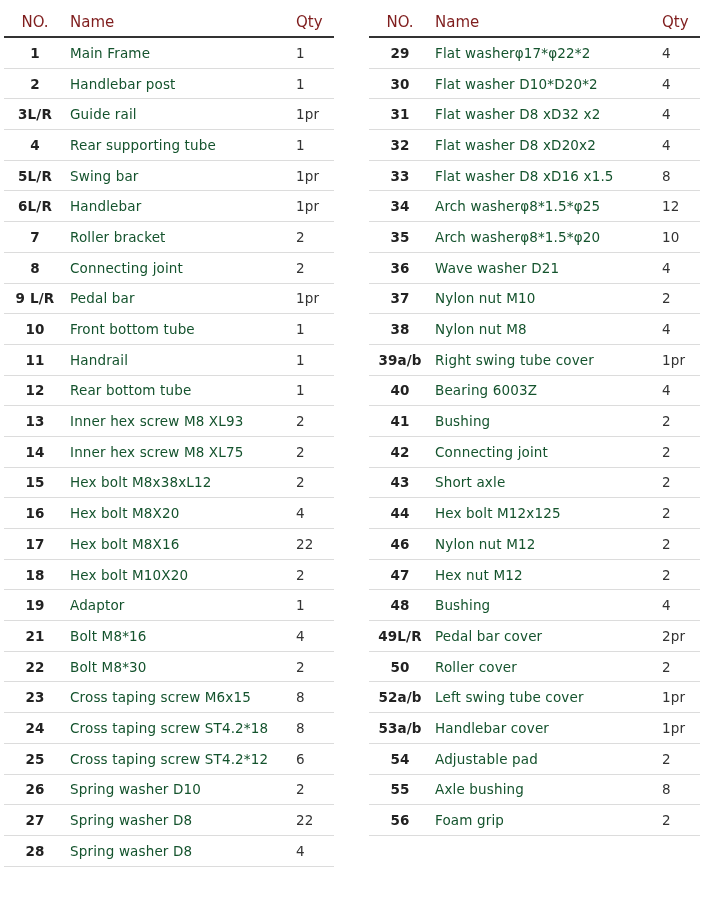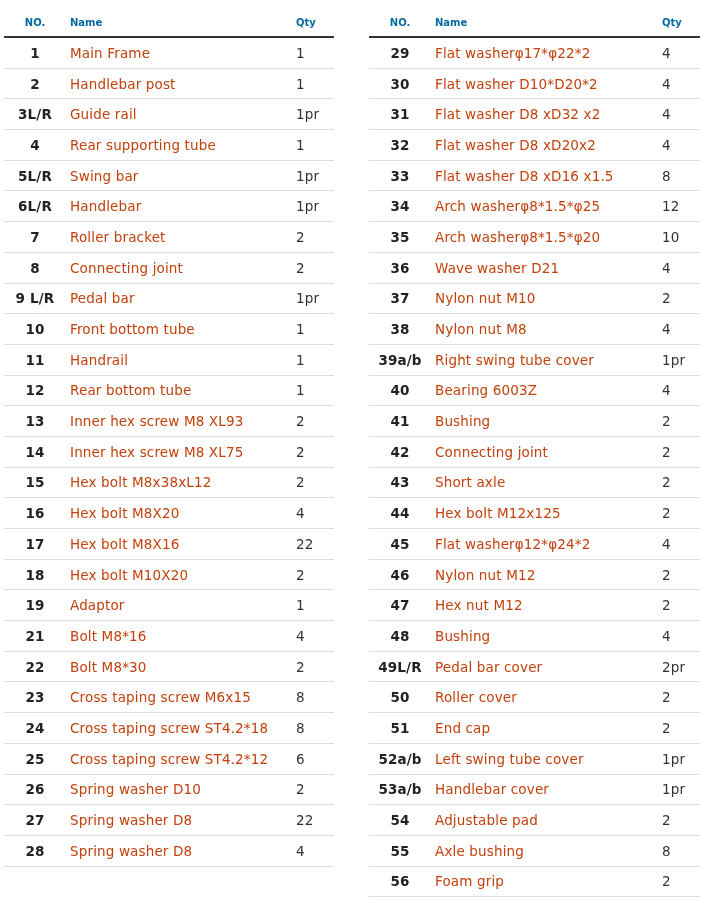--- a/index.html
+++ b/index.html
@@ -18,42 +18,42 @@
     .parts-table {
       position: absolute;
       top: 8px;
       border-collapse: collapse;
       table-layout: fixed;
     }
     #table-left { left: 4px; width: 330px; }
     #table-right { left: 369px; width: 331px; }
     .parts-table th {
       height: 28px;
-      font-size: 10px;
-      font-weight: bold;
-      color: #0369a1;
+      font-size: 15px;
+      font-weight: normal;
+      color: #7f1d1d;
       text-align: left;
       padding: 0;
       border-bottom: 2px solid #333;
       vertical-align: middle;
     }
     .parts-table td {
       height: 29.7px;
       font-size: 13.5px;
       padding: 0;
       border-bottom: 1px solid #dcdcdc;
       vertical-align: middle;
       white-space: nowrap;
       letter-spacing: 0.15px;
     }
     .col-no { width: 62px; text-align: center !important; }
     .col-name { padding-left: 4px !important; margin-left: 48px; }
     .col-qty { width: 38px; }
     td.col-no { font-weight: bold; color: #222; }
-    td.col-name { color: #c2410c; }
+    td.col-name { color: #14532d; }
     td.col-qty { color: #333; }
   </style>
 </head>
 <body>
 
 <table class="parts-table" id="table-left">
   <thead>
     <tr>
       <th class="col-no">NO.</th>
       <th class="col-name">Name</th>
@@ -282,25 +282,20 @@
         <td class="col-no">43</td>
         <td class="col-name">Short axle</td>
         <td class="col-qty">2</td>
       </tr>
       <tr>
         <td class="col-no">44</td>
         <td class="col-name">Hex bolt M12x125</td>
         <td class="col-qty">2</td>
       </tr>
       <tr>
-        <td class="col-no">45</td>
-        <td class="col-name">Flat washerφ12*φ24*2</td>
-        <td class="col-qty">4</td>
-      </tr>
-      <tr>
         <td class="col-no">46</td>
         <td class="col-name">Nylon nut M12</td>
         <td class="col-qty">2</td>
       </tr>
       <tr>
         <td class="col-no">47</td>
         <td class="col-name">Hex nut M12</td>
         <td class="col-qty">2</td>
       </tr>
       <tr>
@@ -309,25 +304,20 @@
         <td class="col-qty">4</td>
       </tr>
       <tr>
         <td class="col-no">49L/R</td>
         <td class="col-name">Pedal bar cover</td>
         <td class="col-qty">2pr</td>
       </tr>
       <tr>
         <td class="col-no">50</td>
         <td class="col-name">Roller cover</td>
-        <td class="col-qty">2</td>
-      </tr>
-      <tr>
-        <td class="col-no">51</td>
-        <td class="col-name">End cap</td>
         <td class="col-qty">2</td>
       </tr>
       <tr>
         <td class="col-no">52a/b</td>
         <td class="col-name">Left swing tube cover</td>
         <td class="col-qty">1pr</td>
       </tr>
       <tr>
         <td class="col-no">53a/b</td>
         <td class="col-name">Handlebar cover</td>

